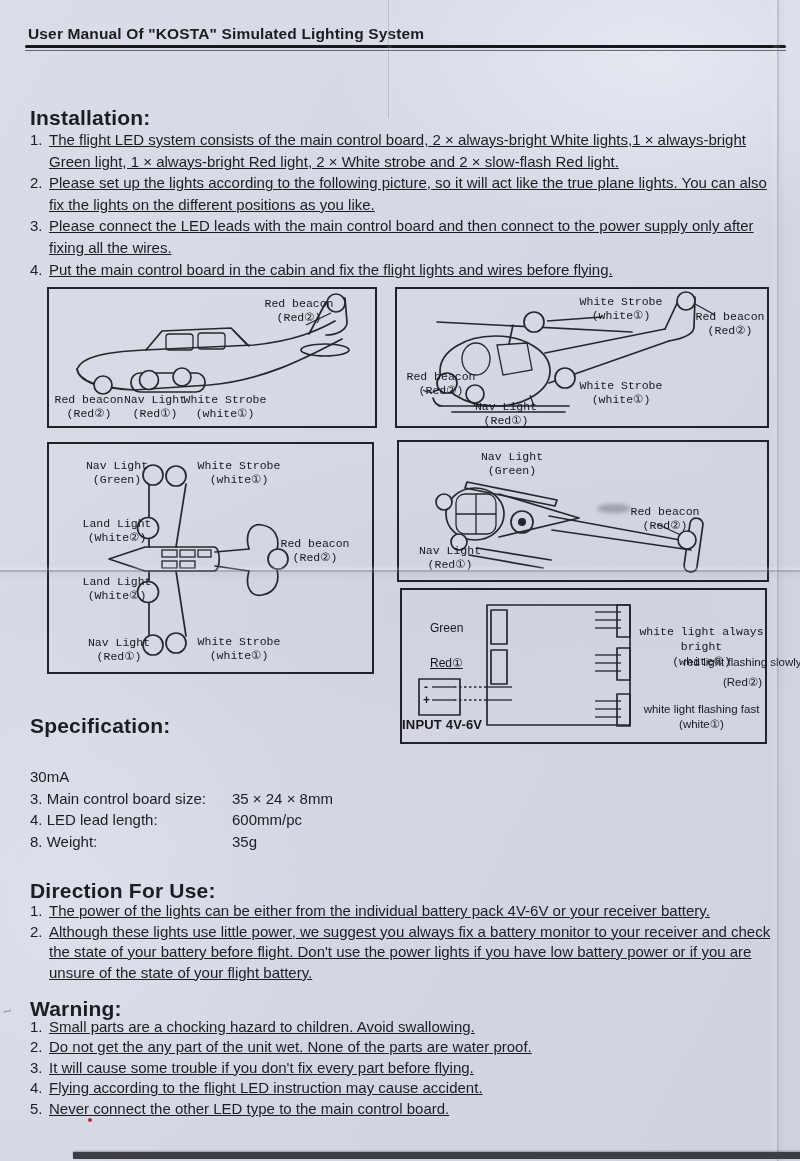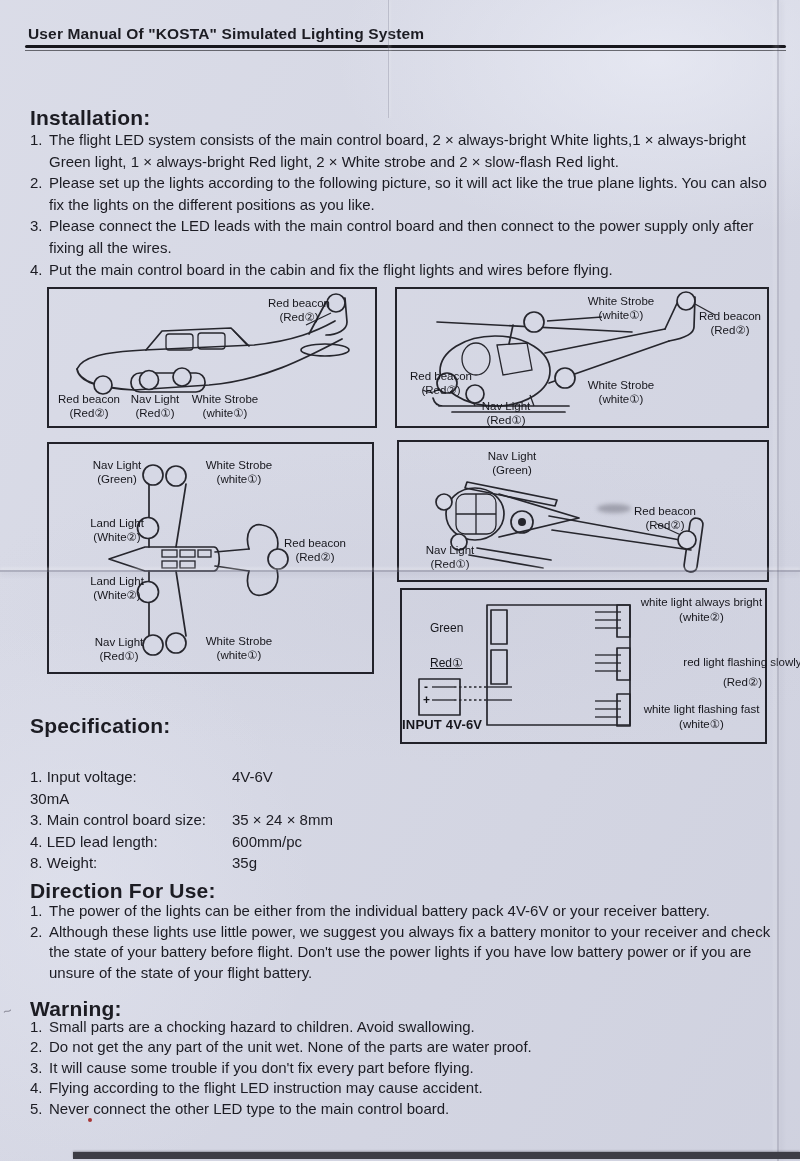--- a/index.html
+++ b/index.html
@@ -35,26 +35,26 @@
   .rule2 { position:absolute; left:25px; top:50px; width:761px; height:1px;
     background:rgba(23,23,29,0.6); }
   .intro { position:absolute; left:30px; top:57px; width:736px;
     font-size:15px; line-height:21.5px; }
 
   .sec-heading { position:absolute; left:30px; font-size:21px; font-weight:bold;
     letter-spacing:0.2px; }
   .num-list { position:absolute; left:30px; font-size:15px; line-height:21.6px; }
   .li { display:flex; }
   .li .num { flex:none; width:19px; }
-  .li .txt { flex:1; }
+  .li .txt { flex:1;text-decoration:underline; }
 
   .dbox { position:absolute; border:2px solid #22222a; }
   .dbox svg { position:absolute; left:0; top:0; }
   .dlabel { position:absolute; transform:translateX(-50%); text-align:center;
-    font-size:11.5px; line-height:13.5px; white-space:nowrap; color:#16161c; }
+    font-size:11.5px; line-height:13.5px; white-space:nowrap; color:#16161c;font-family:Liberation Mono, monospace; }
   .dlabel span { display:block; }
   .stroke { fill:none; stroke:#26262d; stroke-width:1.7; stroke-linejoin:round; stroke-linecap:round; }
   .thin { fill:none; stroke:#26262d; stroke-width:1.3; }
   .led { fill:#d6d8e5; stroke:#26262d; stroke-width:1.7; }
   .smudge { position:absolute; left:198px; top:62px; width:34px; height:9px;
     background:rgba(95,95,108,0.45); border-radius:50%; filter:blur(2px); }
 
   .blabel-left { position:absolute; width:52px; 
     font-size:12px; line-height:14px; color:#16161c; }
   .blabel-right { position:absolute; left:236px; width:127px; text-align:center;
@@ -287,40 +287,36 @@
       <rect class="stroke" x="215" y="104" width="13" height="32"></rect>
       <line class="thin" x1="193" y1="111" x2="219" y2="111"></line>
       <line class="thin" x1="193" y1="119" x2="219" y2="119"></line>
       <line class="thin" x1="193" y1="127" x2="219" y2="127"></line>
     </svg>
     <div class="blabel-left" style="left:28px; top:31px;">Green</div>
     <div class="blabel-left" style="left:28px; top:66px;text-decoration:underline;">Red①</div>
     <span class="sign" style="left:22px; top:90px;">-</span>
     <span class="sign" style="left:21px; top:103px;">+</span>
     <div class="input-label">INPUT 4V-6V</div>
-    <div class="blabel-right" style="top:5px;">
+    <div class="blabel-right" style="top:34px;font-family:Liberation Mono, monospace;">
       <span>white light always bright</span>
       <span>(white②)</span>
     </div>
     <div class="blabel-right" style="top:65px;margin-left:41px;">
       <span>red light flashing slowly</span>
       <span style="margin-top:5px;">(Red②)</span>
     </div>
     <div class="blabel-right" style="top:112px;">
       <span>white light flashing fast</span>
       <span>(white①)</span>
     </div>
   </div>
 
   <div class="sec-heading" style="top:714px;">Specification:</div>
   <div class="spec-rows">
-    <div class="spec-row">
-      <span class="spec-label">1. Input voltage:</span>
-      <span class="spec-value">4V-6V</span>
-    </div>
     <div class="spec-row">
       <span class="spec-value">30mA</span>
     </div>
     <div class="spec-row">
       <span class="spec-label">3. Main control board size:</span>
       <span class="spec-value">35 × 24 × 8mm</span>
     </div>
     <div class="spec-row">
       <span class="spec-label">4. LED lead length:</span>
       <span class="spec-value">600mm/pc</span>

